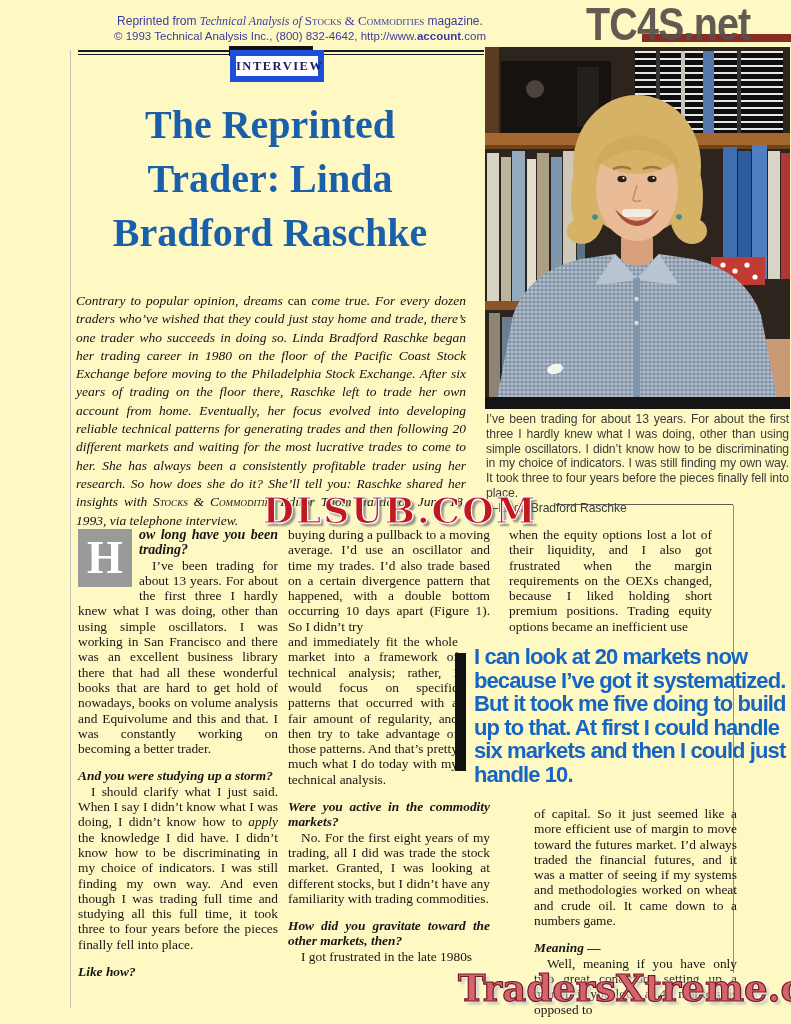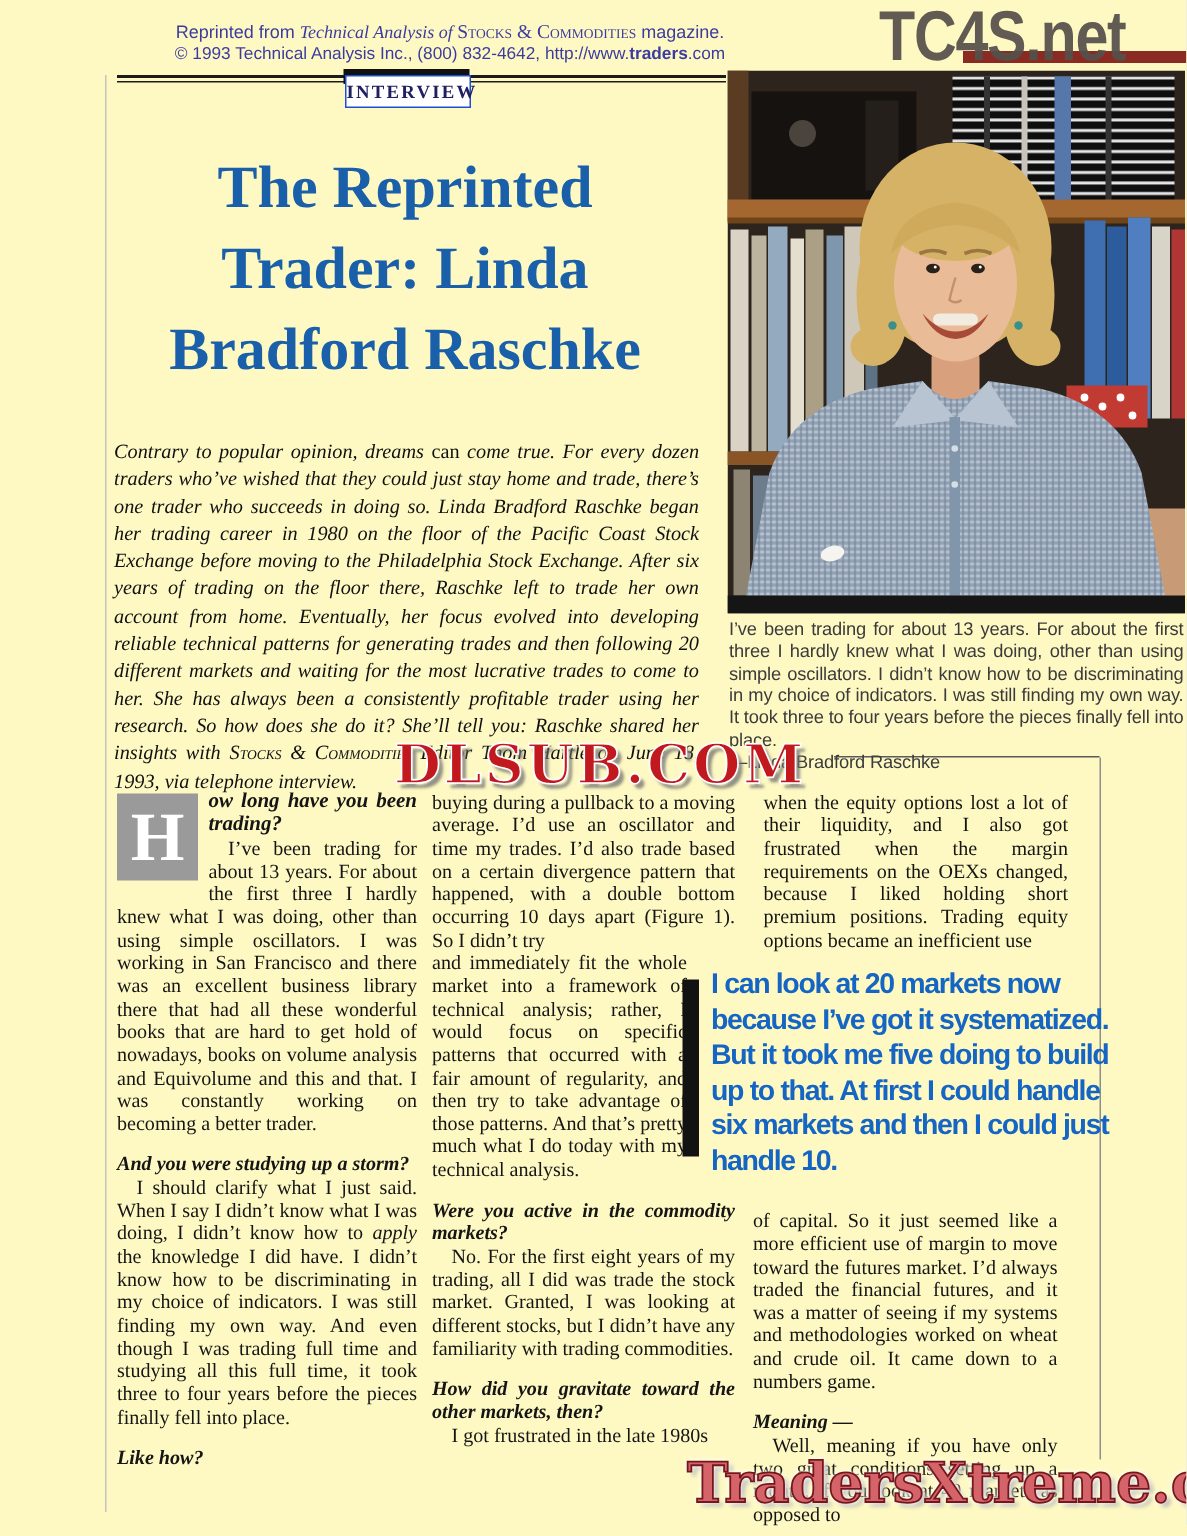--- a/index.html
+++ b/index.html
@@ -12,21 +12,21 @@
   .hdr .it{font-family:"Liberation Serif",serif;font-style:italic;}
   .hdr .sc{font-family:"Liberation Serif",serif;font-variant:small-caps;font-size:13px;}
   .hdr2{position:absolute;left:70px;top:30px;width:460px;text-align:center;
         color:#3c3ca0;font-family:"Liberation Sans",sans-serif;font-size:11.5px;}
   .hdr2 b{font-weight:bold;}
 
   .toprule{position:absolute;left:78px;top:50px;width:406px;height:2px;
            border-top:2px solid #1b1b1b;border-bottom:1px solid #1b1b1b;}
   .int-tab{position:absolute;left:229px;top:46px;width:84px;height:10px;background:#111;}
   .int-box{position:absolute;left:230px;top:50px;width:82px;height:20px;background:#fff;
-           border:1px solid #1d4ed8;text-align:right;line-height:20px;
+           border:6px solid #1d4ed8;text-align:right;line-height:20px;
            font-weight:bold;font-size:12.5px;letter-spacing:1.5px;color:#202060;}
 
   
   .vrule-left{position:absolute;left:70px;top:50px;width:1px;height:958px;background:#c2c2c2;}
   .vrule-right{position:absolute;left:733px;top:505px;width:1px;height:468px;background:#8d8d8d;}
   .hline-right{position:absolute;left:556px;top:504px;width:177px;height:1px;background:#5a5a5a;}
 
   
   .title{position:absolute;left:72px;top:98px;width:396px;text-align:center;
          font-weight:bold;font-size:40px;line-height:54px;color:#1a5fa9;}
@@ -54,48 +54,48 @@
   .wm-bot{position:absolute;left:458px;top:966px;z-index:6;white-space:nowrap;
           font-family:"DejaVu Serif",serif;font-weight:bold;font-size:37px;letter-spacing:0px;
           color:#d4646a;-webkit-text-stroke:1.2px #75161a;
           text-shadow:0 0 3px #fff,0 0 4px #fff,3px 3px 3px #b5b5b5;}
 
   
   .col{position:absolute;font-size:13.4px;line-height:15.3px;text-align:justify;color:#151515;}
   .c1{left:78px;top:527px;width:200px;}
   .c2{left:288px;top:527px;width:202px;}
   .c3a{left:509px;top:527px;width:203px;}
-  .c3b{left:502px;top:806px;width:203px;}
+  .c3b{left:534px;top:806px;width:203px;}
   .q{font-weight:bold;font-style:italic;margin:12px 0 0 0;}
   .ans{margin:0;text-indent:13px;}
   .ans.cont{text-indent:0;}
   .ans .em{font-style:italic;}
   .narrow{width:170px;}
   .dropcap{float:left;width:54px;height:58px;background:#9a9a9a;color:#fff;
            font-weight:bold;font-size:46px;line-height:58px;text-align:center;
            margin:2px 7px 2px 0;}
   .q.first{margin-top:0;font-size:14px;}
 
   
   .pullquote{position:absolute;left:455px;top:645px;width:278px;z-index:2;}
   .pq-bar{position:absolute;left:0;top:8px;width:11px;height:118px;background:#121212;}
   .pq-text{margin-left:19px;color:#1565c4;font-family:"Liberation Sans",sans-serif;
-           font-weight:bold;font-size:19px;line-height:23.5px;letter-spacing:-0.9px;}
+           font-weight:bold;font-size:22px;line-height:23.5px;letter-spacing:-0.9px;}
   .pq-text div{white-space:nowrap;}
 </style>
 </head>
 <body>
 
 <div class="page">
 
   <div class="hdr">
     <span>Reprinted from </span><span class="it">Technical Analysis of </span><span class="sc">Stocks &amp; Commodities</span><span> magazine.</span>
   </div>
   <div class="hdr2">
-    <span>© 1993 Technical Analysis Inc., (800) 832-4642, http://www.</span><b>traders</b><span>.com</span>
+    <span>© 1993 Technical Analysis Inc., (800) 832-4642, http://www.</span><b>account</b><span>.com</span>
   </div>
 
   <div class="toprule"></div>
   <div class="int-tab"></div>
   <div class="int-box">INTERVIEW</div>
 
   <div class="vrule-left"></div>
   <div class="vrule-right"></div>
   <div class="hline-right"></div>
 

